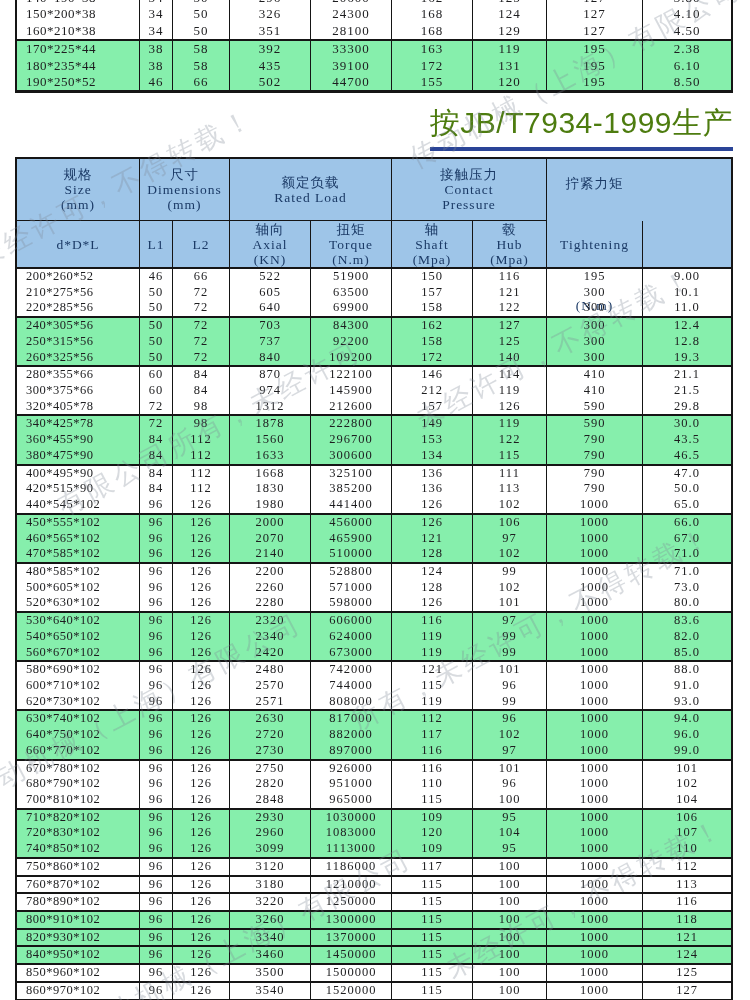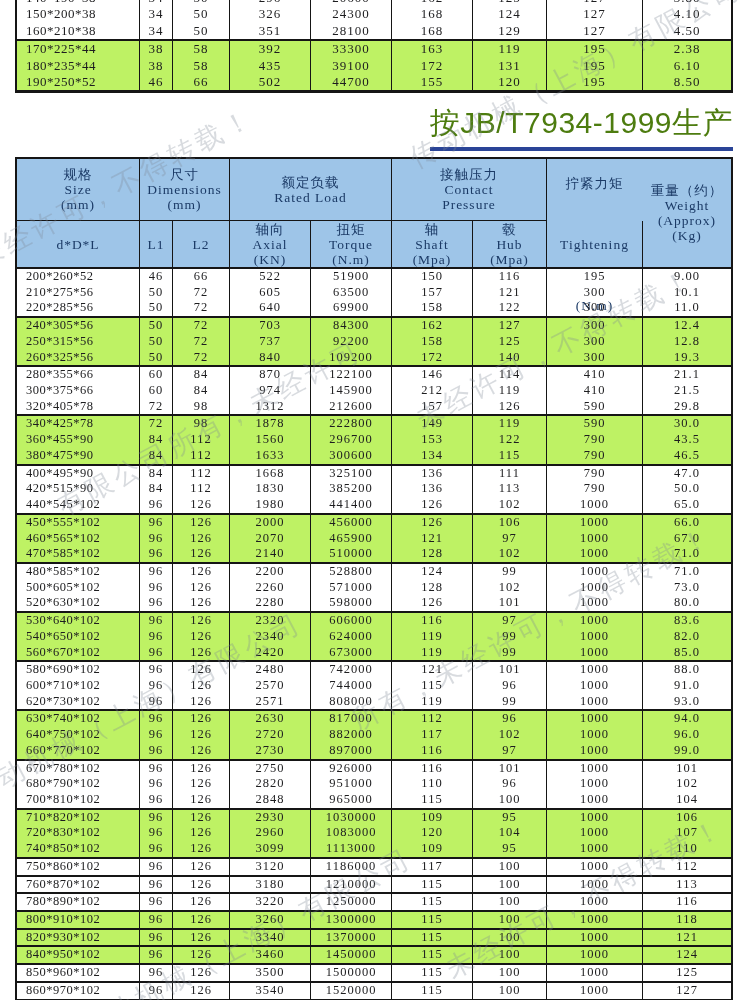--- a/index.html
+++ b/index.html
@@ -21,21 +21,21 @@
   .wm7{left:430px;top:880px;}
 
   
   .grid-row{display:grid;grid-template-columns:123px 33px 57px 81px 81px 81px 74px 96px 88px;}
   .cell{border-right:1px solid #151515;text-align:center;overflow:hidden;
         color:#1d1d1f;letter-spacing:1px;}
   .cell:last-child{border-right:none;}
   .cell.c0{text-align:left;padding-left:9px;letter-spacing:0.5px;}
   .group{border-bottom:2px solid #151515;background:#fff;}
   .group:last-child{border-bottom:none;}
-  .group.shaded{background:#bef264;}
+  .group.shaded{background:#86efac;}
 
   
   .top-table{position:absolute;left:15px;top:-10px;width:718px;z-index:2;
              border-left:2px solid #151515;border-right:2px solid #151515;
              border-bottom:3px solid #151515;box-sizing:border-box;}
   .top-table .row{height:16.4px;}
   .top-table .cell{height:16.4px;line-height:16.4px;font-size:13px;}
 
   
   .title-wrap{position:absolute;left:15px;top:103px;width:718px;text-align:right;z-index:2;}
@@ -207,26 +207,20 @@
       <div class="hcell h-hub">
           <div>毂</div>
           <div>Hub</div>
           <div>(Mpa)</div>
         </div>
       <div class="hcell h-tighten">
           <div>拧紧力矩</div>
           <div>Tightening</div>
           <div>(N.m)</div>
         </div>
-      <div class="hcell h-weight">
-          <div>重量（约）</div>
-          <div>Weight</div>
-          <div>(Approx)</div>
-          <div>(Kg)</div>
-        </div>
     </div>
     <div id="main-body">
         <div class="group">
           <div class="row grid-row">
             <div class="cell c0">200*260*52</div>
             <div class="cell c1">46</div>
             <div class="cell c2">66</div>
             <div class="cell c3">522</div>
             <div class="cell c4">51900</div>
             <div class="cell c5">150</div>

